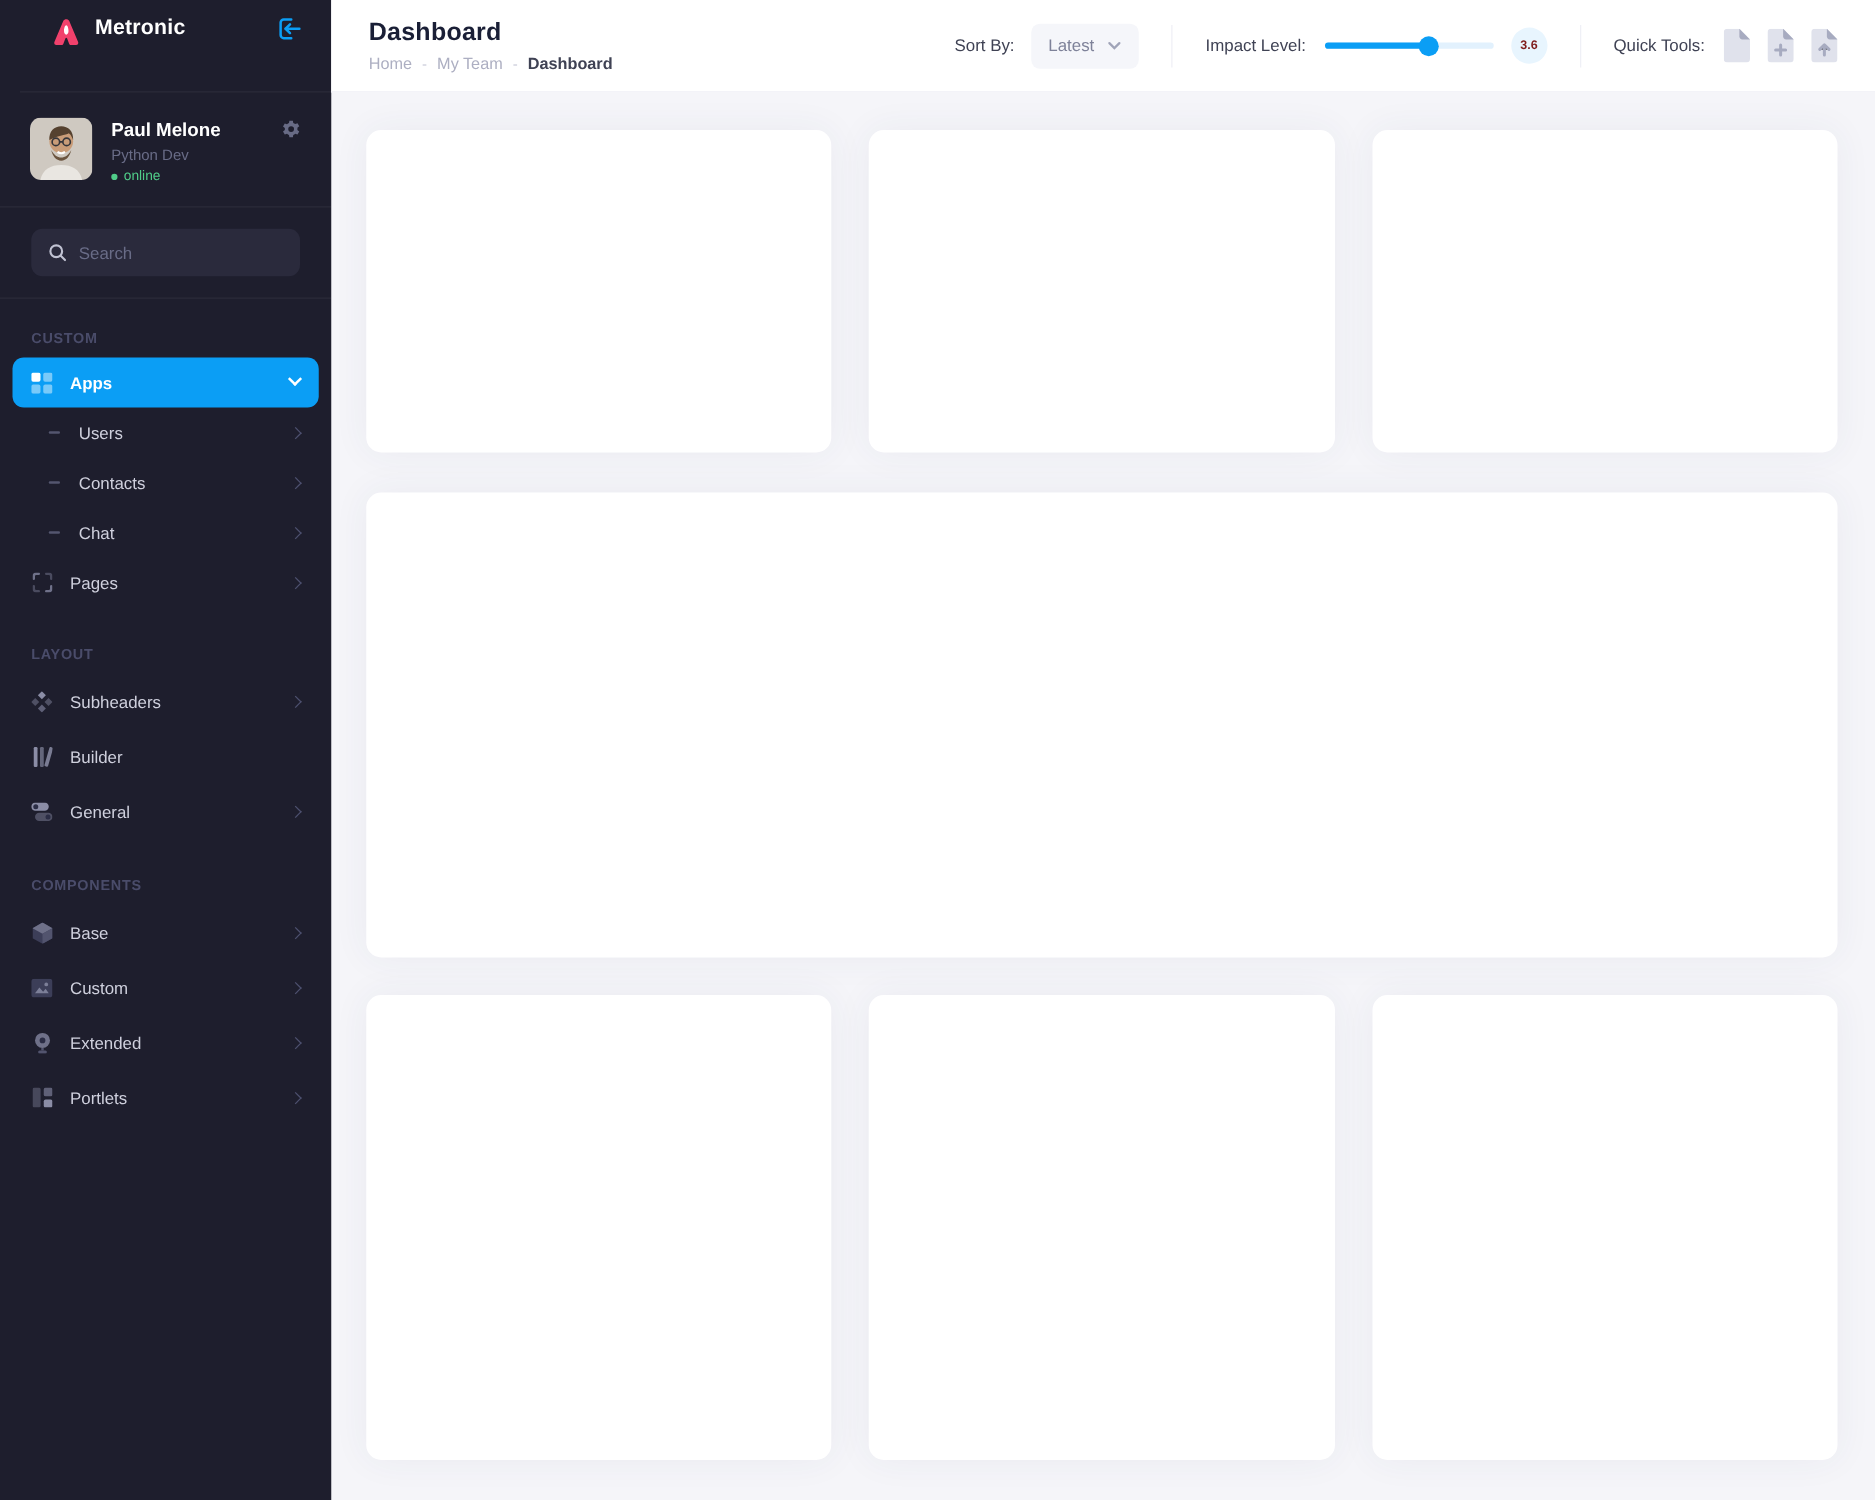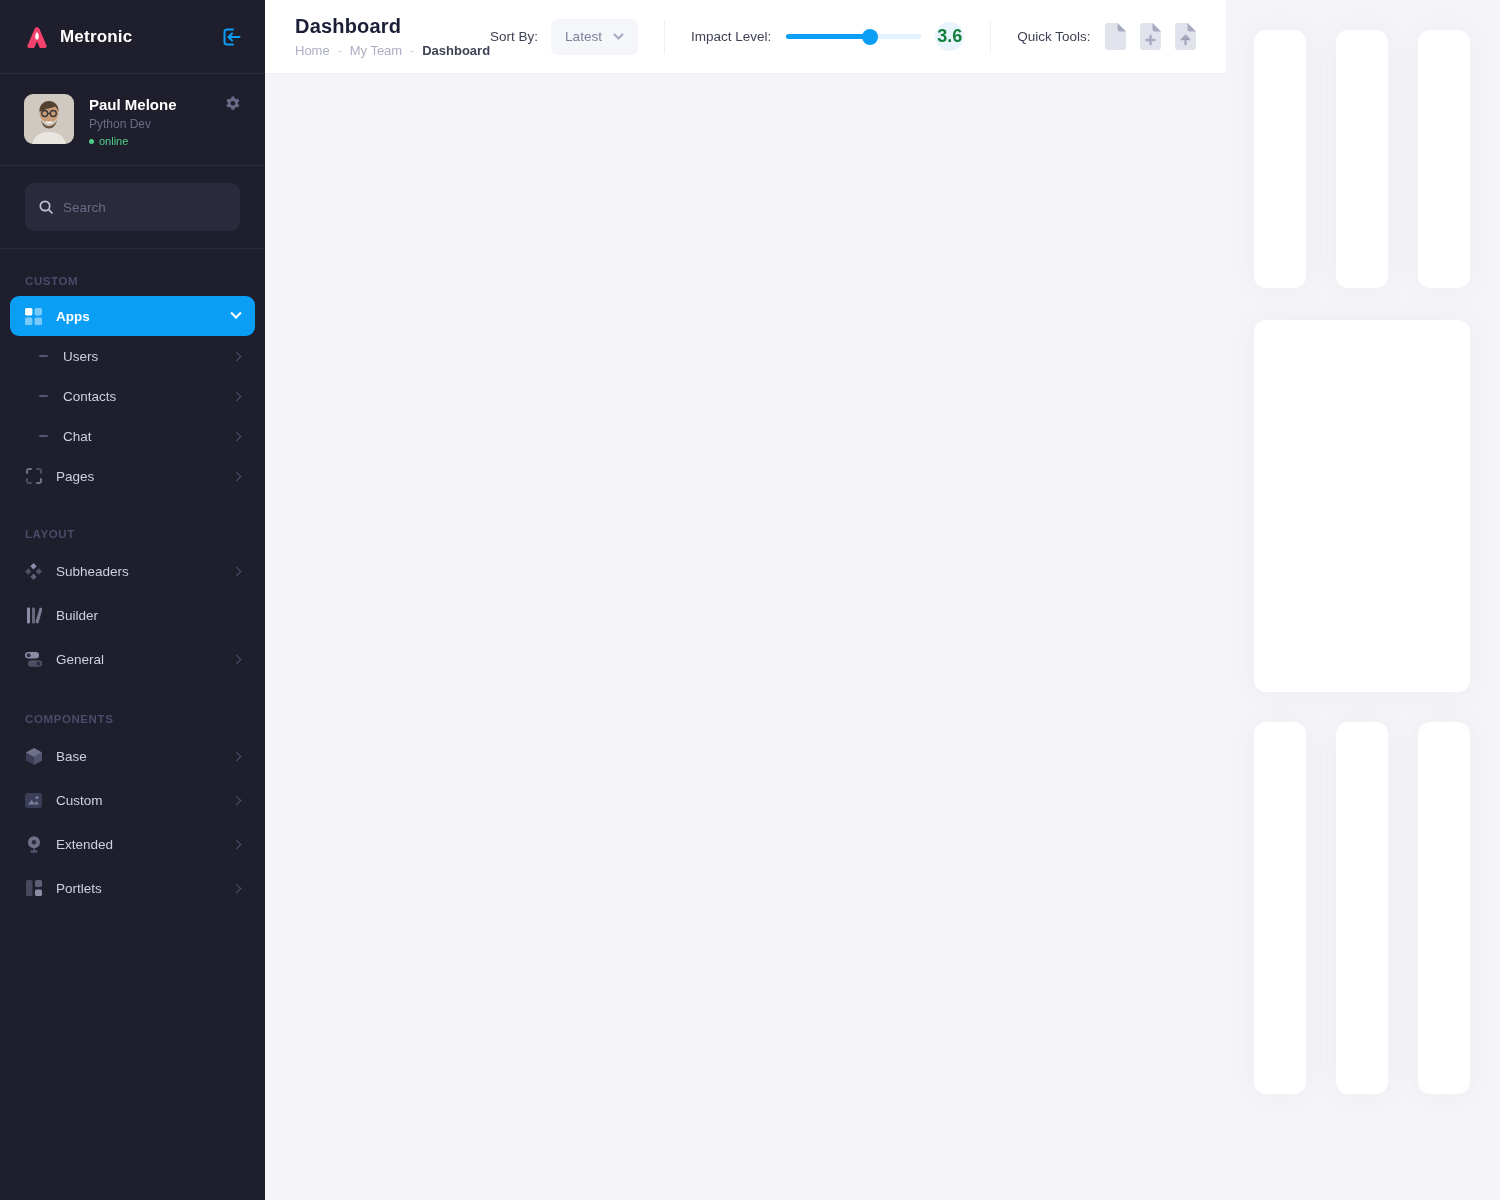--- a/index.html
+++ b/index.html
@@ -2,36 +2,36 @@
 <html><head>
 <meta charset="utf-8">
 <style>
   * { margin:0; padding:0; box-sizing:border-box; }
   html,body { width:1500px; height:1200px; overflow:hidden; background:#f5f5f9;
     font-family:"Liberation Sans", sans-serif; }
   .app { position:relative; width:1500px; height:1200px; display:flex; }
 
   
   .sidebar { width:265px; min-width:265px; height:1200px; background:#1e1e2d; color:#fff; }
-  .brand { height:74px; display:flex; align-items:center; padding:0 22px 0 24px;
-    border-bottom:1px solid rgba(255,255,255,0.06); }
+  .brand { height:74px; display:flex; align-items:flex-start; padding:12px 22px 0 24px;
+    border-bottom:1px solid rgba(255,255,255,0.06);margin-left:16px; }
   .brand-name { font-size:17px; font-weight:700; color:#fff; margin-left:10px; letter-spacing:.2px; }
   .collapse-btn { margin-left:auto; cursor:pointer; display:flex; }
 
   .user-panel { display:flex; padding:20px 24px 18px; border-bottom:1px solid rgba(255,255,255,0.06); }
   .avatar { width:50px; height:50px; border-radius:9px; overflow:hidden; flex:none; }
   .user-info { margin-left:15px; padding-top:2px; flex:1; }
   .user-name { font-size:15px; font-weight:700; color:#ffffff; }
   .user-role { font-size:12px; color:#696c87; margin-top:4px; }
   .user-status { font-size:11px; color:#50cd89; margin-top:4px; display:flex; align-items:center; }
   .user-status .dot { width:5px; height:5px; border-radius:50%; background:#50cd89; margin-right:5px; }
   .gear { margin-top:2px; cursor:pointer; }
 
   .search-wrap { padding:17px 25px; border-bottom:1px solid rgba(255,255,255,0.06); }
-  .search-box { background:#2a2a3c; border-radius:9px; height:48px; display:flex; align-items:center; padding:0 13px; }
+  .search-box { background:#2a2a3c; border-radius:9px; height:38px; display:flex; align-items:center; padding:0 13px; }
   .search-box input { background:transparent; border:none; outline:none; color:#c7c9d9;
     font-size:13.5px; margin-left:9px; width:160px; font-family:"Liberation Sans", sans-serif; }
   .search-box input::placeholder { color:#696c87; }
 
   .nav { padding-top:26px; }
   .section-label { font-size:11.5px; font-weight:600; letter-spacing:.6px; color:#4a4c6a;
     padding:0 25px; margin-bottom:9px; }
   .section-gap { height:32px; }
   .menu-item { height:40px; display:flex; align-items:center; padding:0 25px; cursor:pointer; }
   .menu-item.tall { height:44px;text-align:right; }
@@ -41,43 +41,43 @@
   .chev-r { width:7px; height:7px; border-right:1.5px solid #4e5170; border-top:1.5px solid #4e5170;
     transform:rotate(45deg); flex:none; }
   .menu-item.active { background:#0b9ef5; border-radius:9px; margin:0 10px; padding:0 15px; height:40px; }
   .menu-item.active .mi-label { color:#fff; font-weight:700; }
   .chev-d { width:8px; height:8px; border-right:2px solid #fff; border-bottom:2px solid #fff;
     transform:rotate(45deg) translate(-2px,-2px); flex:none; }
   .dash { width:9px; height:2px; border-radius:1px; background:#54566f; margin-left:14px; flex:none; }
   .menu-item.sub .mi-label { margin-left:15px; }
 
   
-  .main { flex:1; display:flex; flex-direction:row; }
+  .main { flex:1; display:flex; flex-direction:column; }
   .topbar { height:74px; background:#fff; border-bottom:1px solid #eff0f6;
     display:flex; align-items:center; padding:0 30px; }
   .page-head .title { font-size:20px; font-weight:700; color:#1a1f36; letter-spacing:.2px; }
   .crumbs { display:flex; align-items:center; margin-top:5px; font-size:13px; }
   .crumb { color:#adafc2; cursor:pointer; }
   .crumb.current { color:#3f4254; font-weight:600; cursor:default; }
   .crumb-sep { color:#c9cbd9; margin:0 8px; font-size:12px; }
 
   .topbar-tools { margin-left:auto; display:flex; align-items:center; }
   .tool-label { font-size:13.5px; font-weight:400; color:#3f4254; white-space:nowrap; }
   .dropdown { display:flex; align-items:center; background:#f5f6fa; border:none; border-radius:7px;
     height:36px; padding:0 14px; margin-left:13px; cursor:pointer; font-family:"Liberation Sans", sans-serif; }
   .dropdown .dd-value { font-size:13.5px; color:#7e8299; margin-right:11px; }
   .vdiv { width:1px; height:34px; background:#eff0f6; margin:0 26px; }
 
   .slider { width:135px; margin-left:15px; position:relative; height:16px; display:flex; align-items:center; cursor:pointer; }
   .slider .track { width:100%; height:5px; border-radius:3px; background:#e2f1fd; }
   .slider .fill { height:5px; border-radius:3px; background:#0b9ef5; width:62%; }
   .slider .handle { position:absolute; top:0; width:16px; height:16px; border-radius:50%;
     background:#0b9ef5; left:calc(62% - 8px); }
-  .impact-badge { width:29px; height:29px; border-radius:50%; background:#e8f5fe; color:#15803d;
-    font-size:18px; font-weight:700; display:flex; align-items:center; justify-content:center; margin-left:14px; }
+  .impact-badge { width:29px; height:29px; border-radius:50%; background:#e8f5fe; color:#7f1d1d;
+    font-size:10px; font-weight:700; display:flex; align-items:center; justify-content:center; margin-left:14px; }
 
   .qt-icons { display:flex; align-items:center; margin-left:15px; }
   .qt-icon { margin-left:14px; cursor:pointer; display:flex; }
   .qt-icon:first-child { margin-left:0; }
 
   
   .content { flex:1; padding:30px 30px 0 28px; }
   .row3 { display:grid; grid-template-columns:repeat(3,1fr); gap:30px; }
   .card { background:#fff; border-radius:12px; box-shadow:0 0 30px rgba(56,71,109,0.06); }
   .row-top .card { height:258px; }

